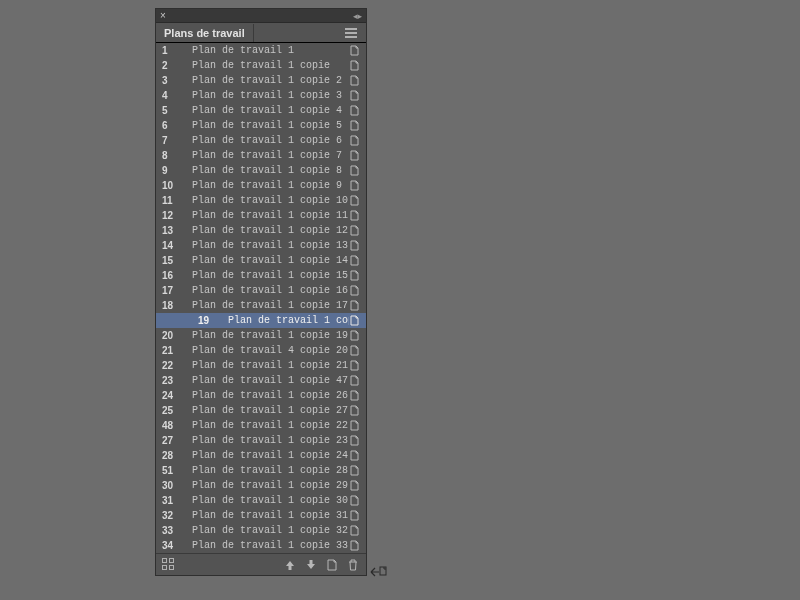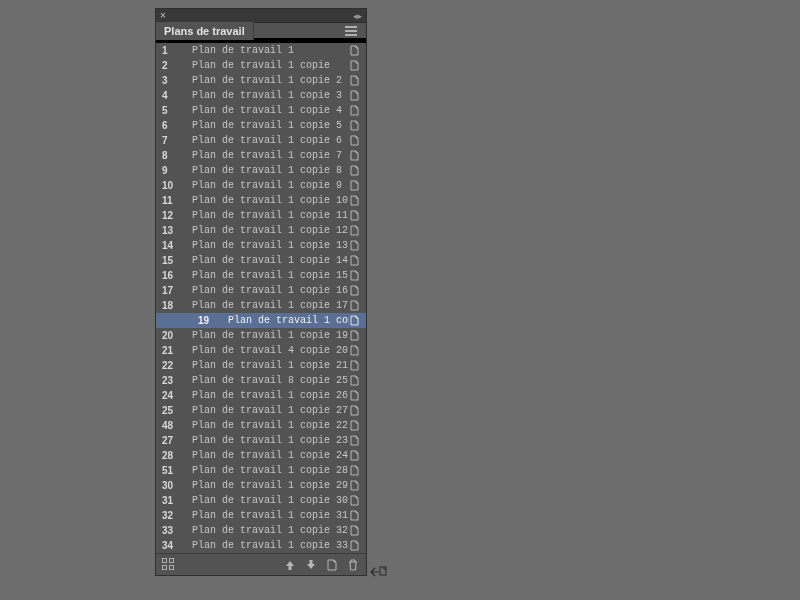--- a/index.html
+++ b/index.html
@@ -35,21 +35,21 @@
   .collapse-arrows {
     margin-left: auto;
     color: #9a9a9a;
     font-size: 9px;
   }
   .panel-tabbar {
     height: 20px;
     background: #535353;
     display: flex;
     align-items: center;
-    border-bottom: 5px solid #000000;
+    border-bottom: 1px solid #000000;
   }
   .panel-tab {
     background: #535353;
     color: #e2e2e2;
     font-size: 11px;
     font-weight: bold;
     padding: 3px 8px 3px 8px;
     border-right: 1px solid #3a3a3a;
   }
   .panel-menu {
@@ -333,21 +333,21 @@
       <div class="row">
         <span class="num">22</span>
         <span class="name">Plan de travail 1 copie 21</span>
         <span class="page-icon"><svg viewBox="0 0 11 11">
             <path d="M2 1 L7 1 L9 3 L9 10 L2 10 Z" fill="none" stroke="currentColor" stroke-width="1"></path>
             <path d="M7 1 L7 3 L9 3" fill="none" stroke="currentColor" stroke-width="1"></path>
           </svg></span>
       </div>
       <div class="row">
         <span class="num">23</span>
-        <span class="name">Plan de travail 8 copie 25</span>
+        <span class="name">Plan de travail 1 copie 47</span>
         <span class="page-icon"><svg viewBox="0 0 11 11">
             <path d="M2 1 L7 1 L9 3 L9 10 L2 10 Z" fill="none" stroke="currentColor" stroke-width="1"></path>
             <path d="M7 1 L7 3 L9 3" fill="none" stroke="currentColor" stroke-width="1"></path>
           </svg></span>
       </div>
       <div class="row">
         <span class="num">24</span>
         <span class="name">Plan de travail 1 copie 26</span>
         <span class="page-icon"><svg viewBox="0 0 11 11">
             <path d="M2 1 L7 1 L9 3 L9 10 L2 10 Z" fill="none" stroke="currentColor" stroke-width="1"></path>

